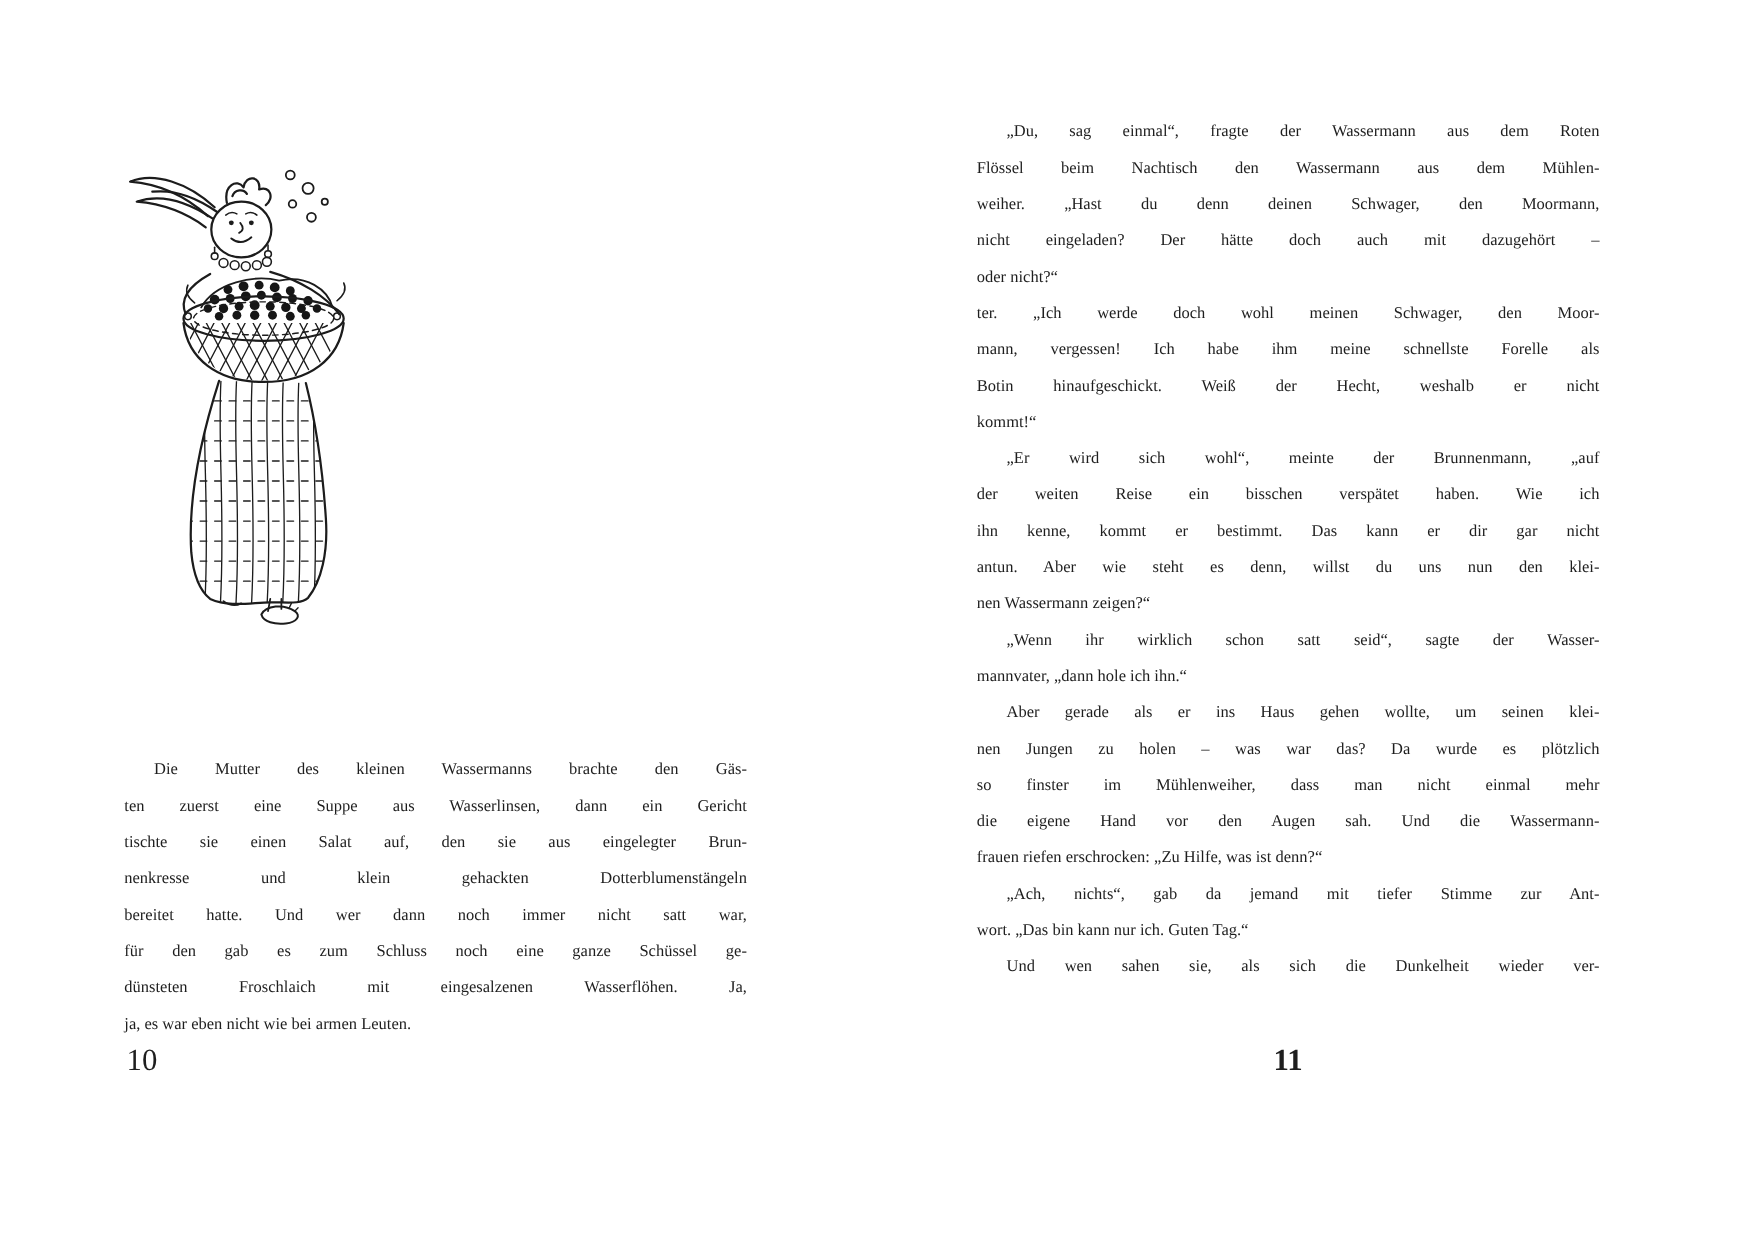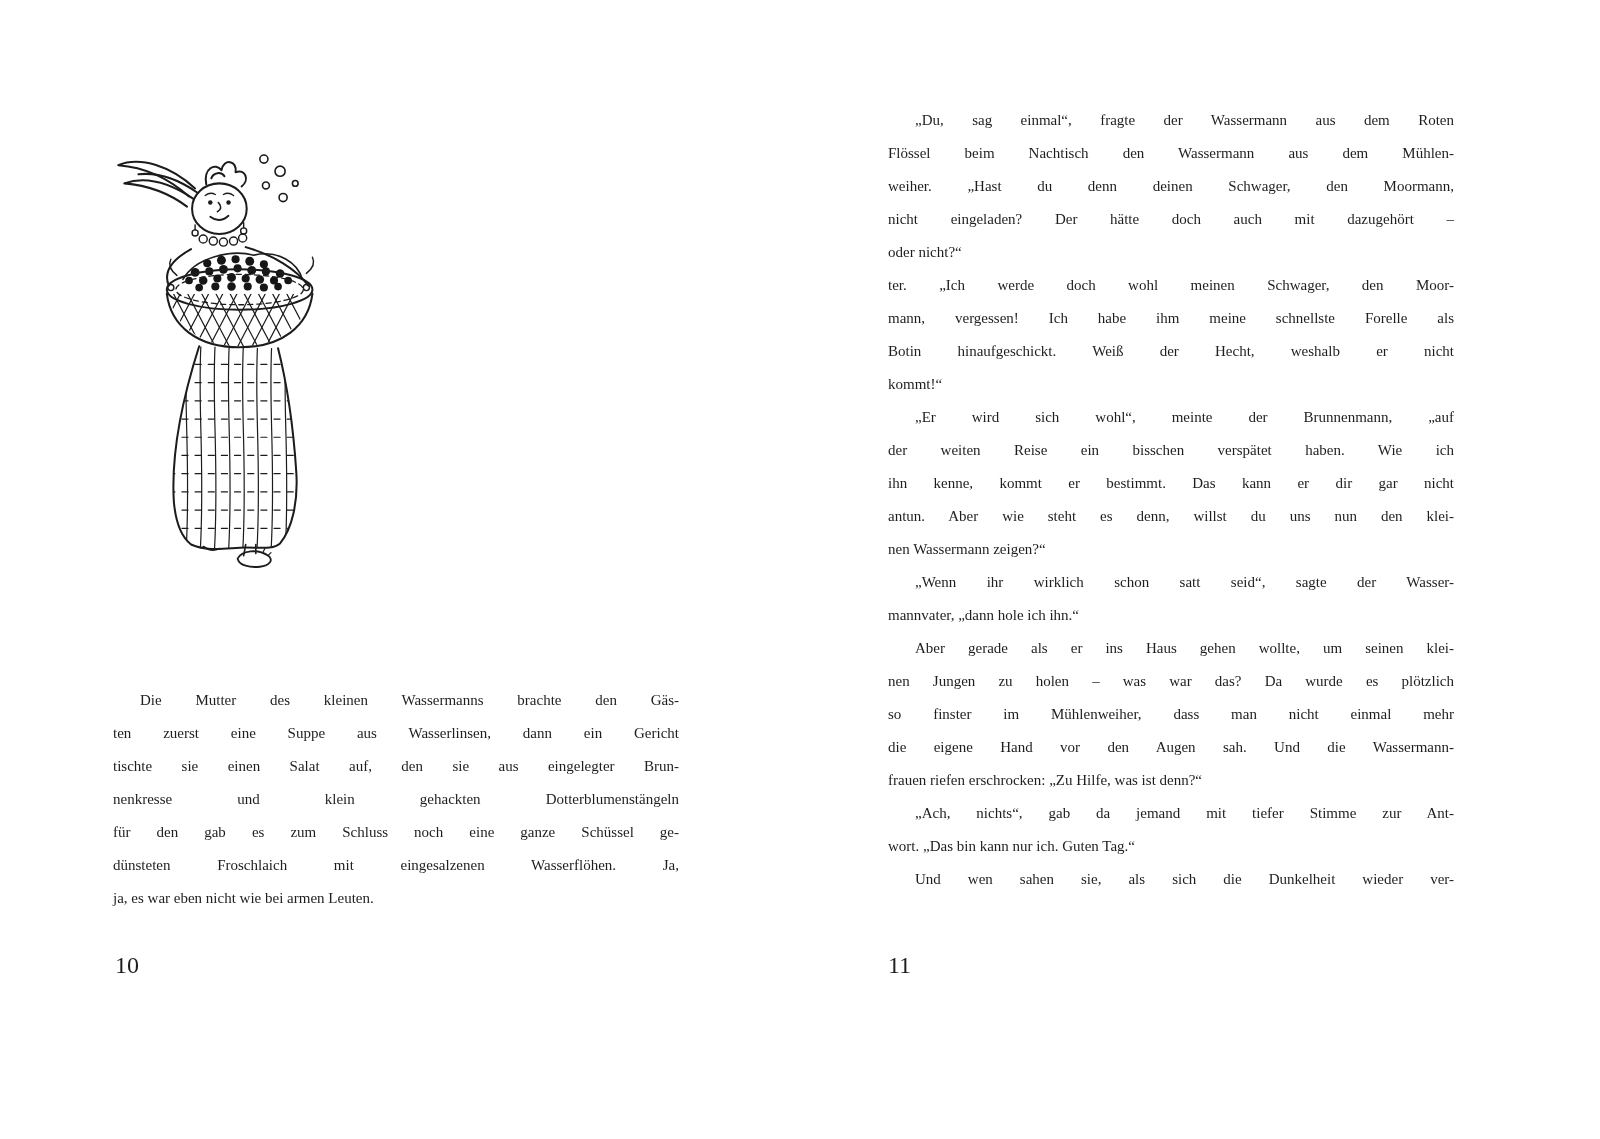--- a/index.html
+++ b/index.html
@@ -35,25 +35,25 @@
     height: 33px;
     text-align: justify;
     text-align-last: justify;
   }
   .line.last { text-align-last: left; }
   .line.indent { text-indent: 27px; }
   .pagenum {
     position: absolute;
     top: 952px;
     width: 566px;
-    font-size: 24px;
+    font-size: 28px;
     line-height: 26px;
   }
   .left-num  { left: 115px; text-align: left; }
-  .right-num { left: 888px; text-align: left; }
+  .right-num { left: 888px; text-align: center; font-weight: bold; }
 </style>
 </head>
 <body>
 
 <div>
 
   <svg class="illustration" viewBox="0 0 235 435" xmlns="http://www.w3.org/2000/svg">
     <defs>
       <clipPath id="basketClip">
         <path d="M58,142 C62,172 88,194 128,194 C168,194 194,172 198,142 Z"></path>
@@ -196,20 +196,21 @@
       <path d="M156,401 L159,398" stroke-width="1.2"></path>
     </g>
   </svg>
 
   <div class="textblock left-text">
     <div class="para">
         <div class="line indent">Die Mutter des kleinen Wassermanns brachte den Gäs-</div>
         <div class="line">ten zuerst eine Suppe aus Wasserlinsen, dann ein Gericht</div>
         <div class="line">tischte sie einen Salat auf, den sie aus eingelegter Brun-</div>
         <div class="line">nenkresse und klein gehackten Dotterblumenstängeln</div>
+        <div class="line">bereitet hatte. Und wer dann noch immer nicht satt war,</div>
         <div class="line">für den gab es zum Schluss noch eine ganze Schüssel ge-</div>
         <div class="line">dünsteten Froschlaich mit eingesalzenen Wasserflöhen. Ja,</div>
         <div class="line last">ja, es war eben nicht wie bei armen Leuten.</div>
       </div>
   </div>
 
   <div class="pagenum left-num">10</div>
 </div>
 
 <div>

